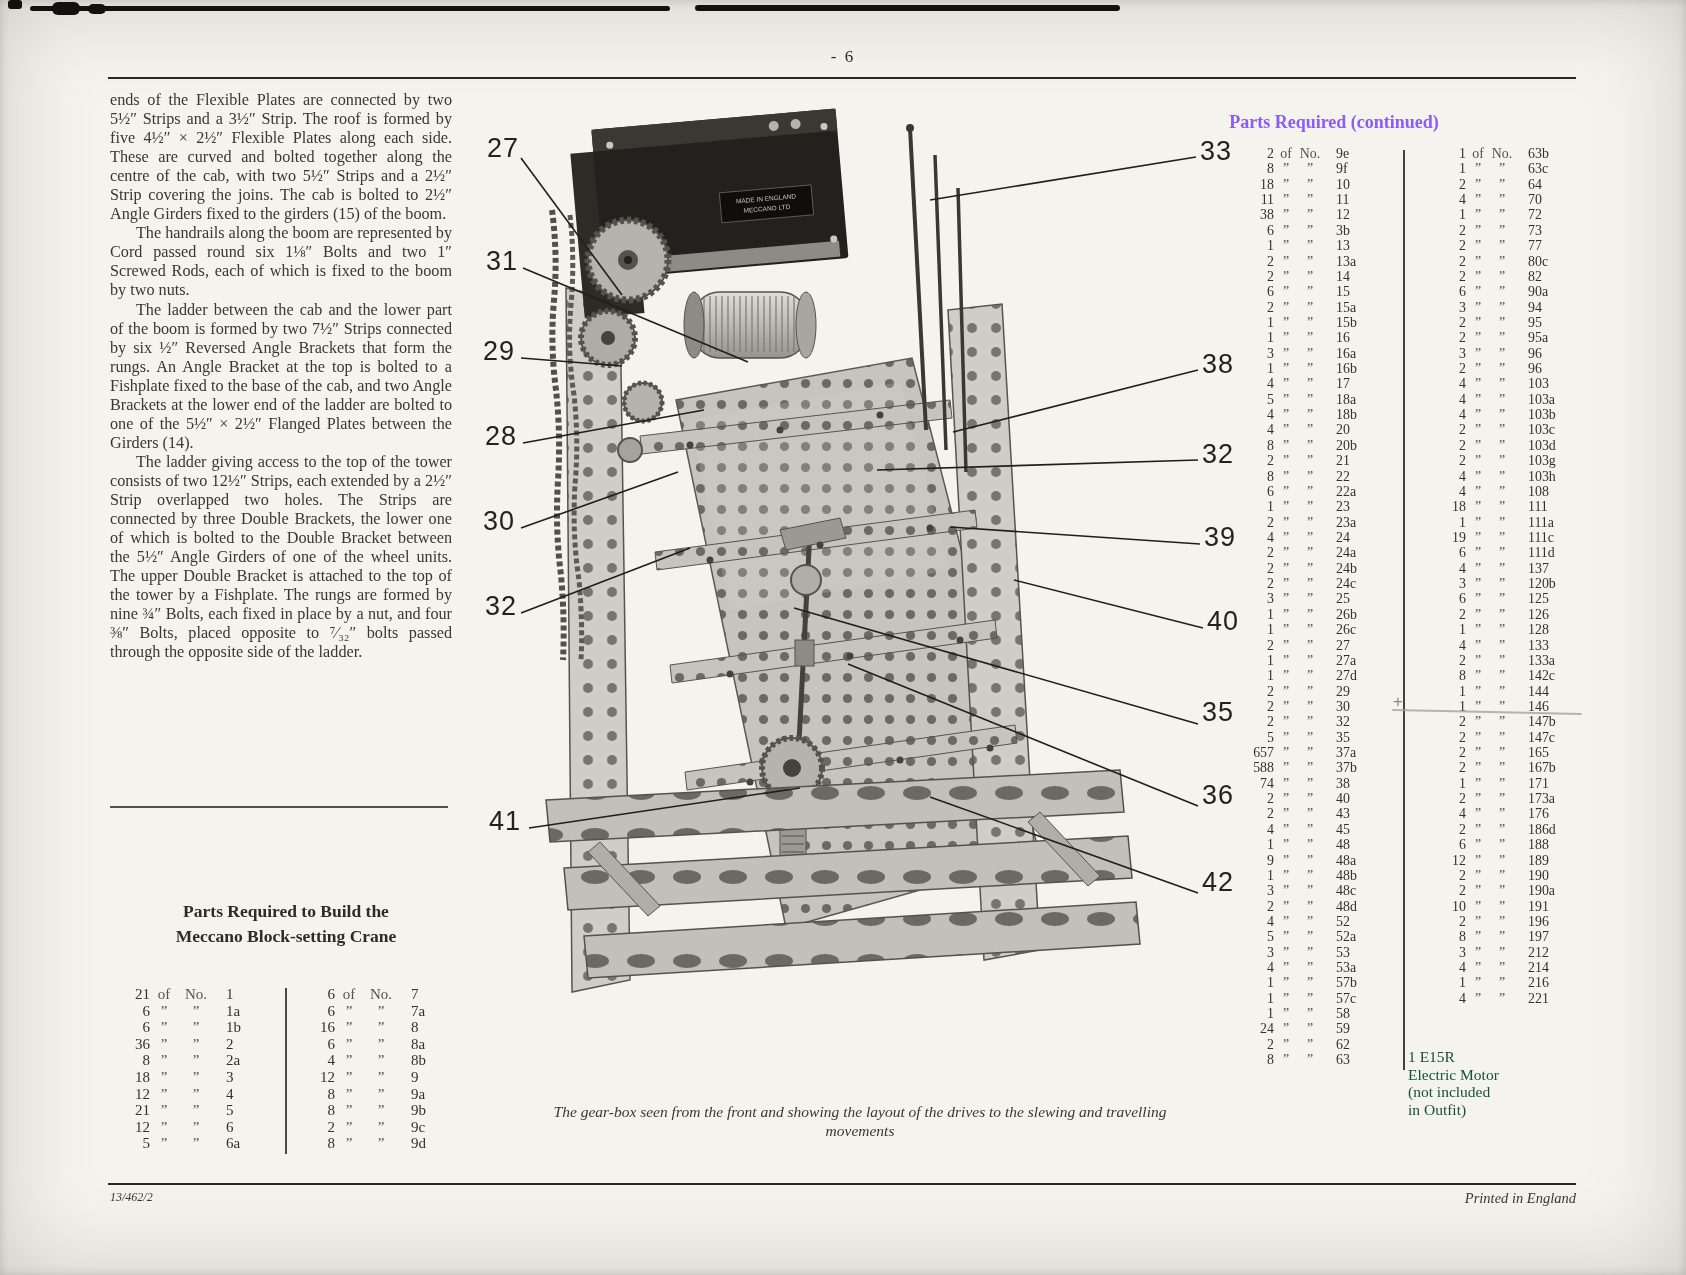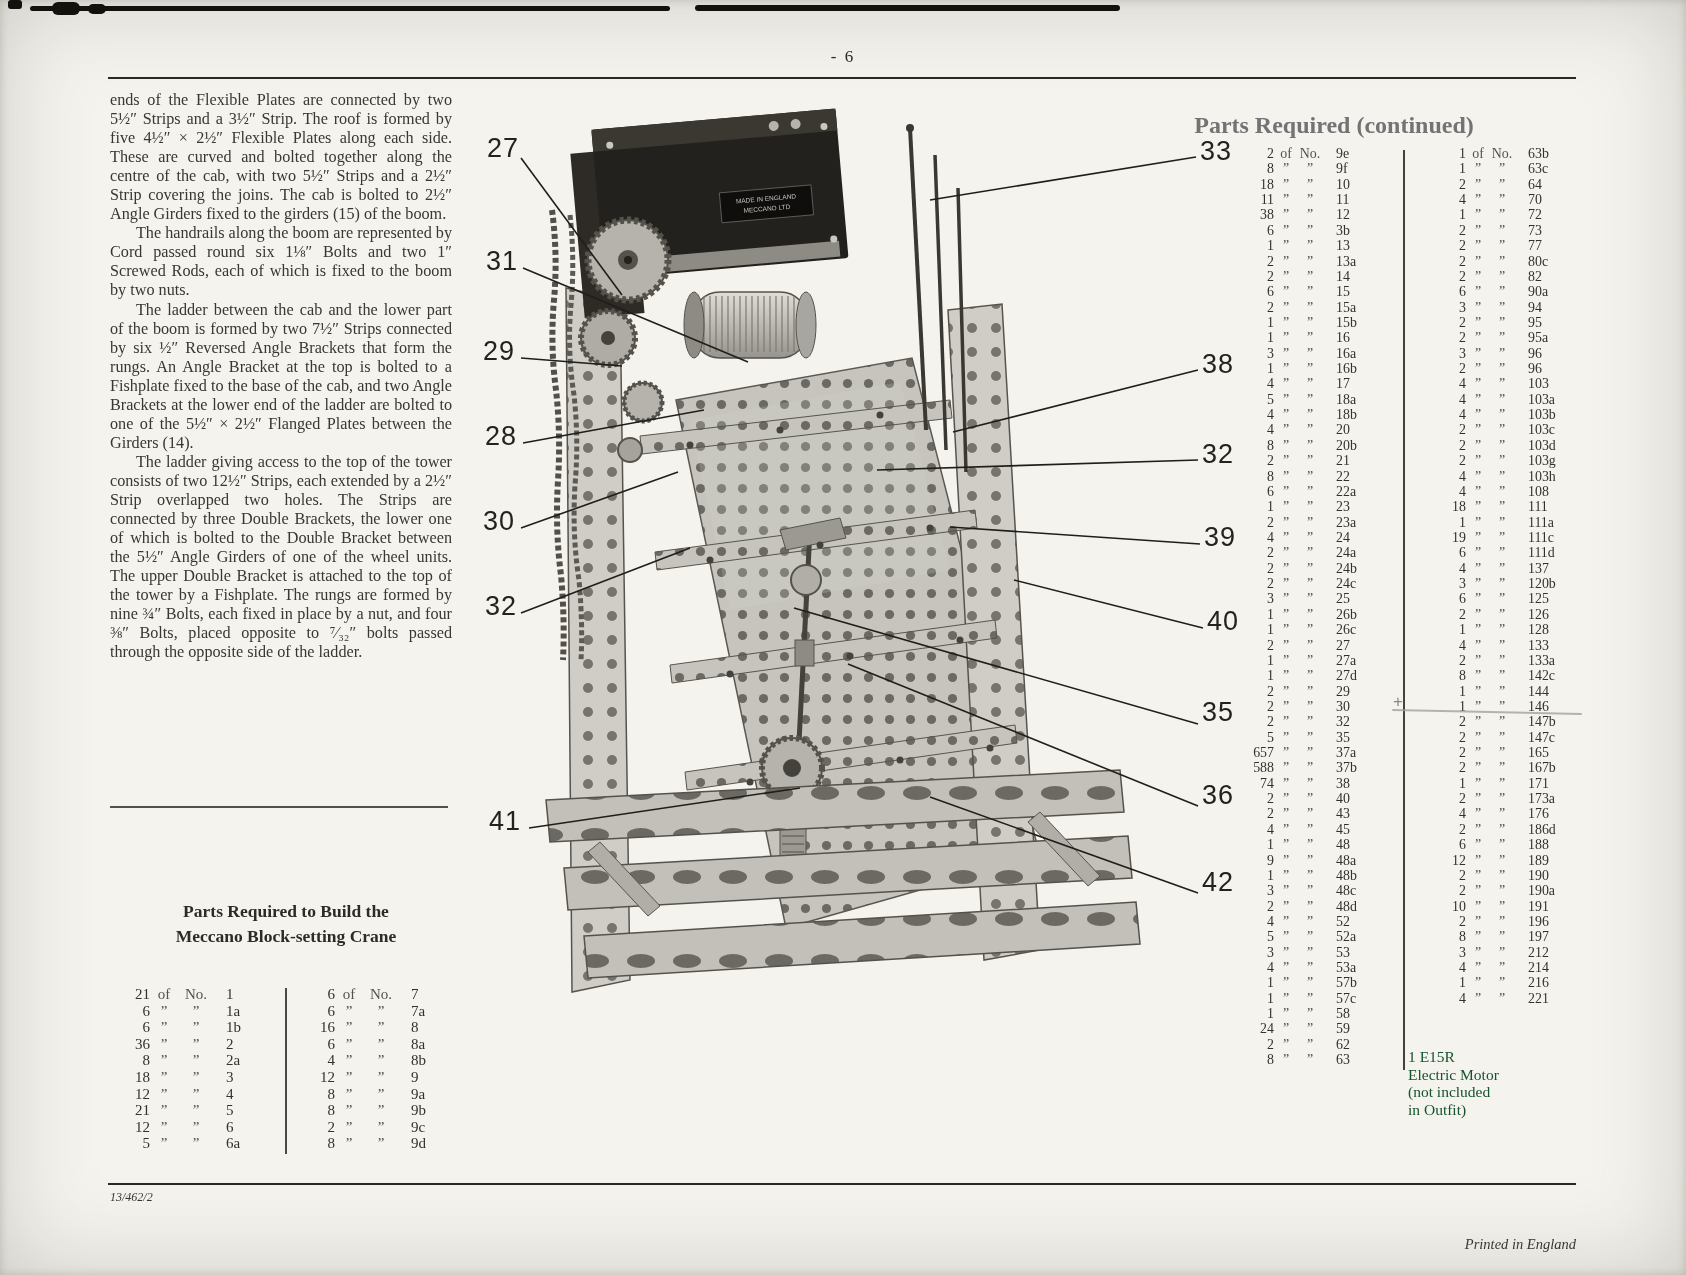--- a/index.html
+++ b/index.html
@@ -39,21 +39,21 @@
   .lp-col{width:168px;}
   .lp-col2{margin-left:18px;}
   .lp-divider{position:absolute;left:285px;top:988px;width:2px;height:166px;background:#4c4943;}
   .lp-col .prow{display:grid;grid-template-columns:40px 28px 36px auto;height:16.6px;font-size:15px;line-height:16.6px;}
 
   .prow .c-q{text-align:right;}
   .prow .c-a,.prow .c-b{text-align:center;color:#55524b;}
   .prow .c-p{padding-left:12px;text-align:left;}
 
   
-  .rp-head{position:absolute;left:1184px;top:112px;width:300px;text-align:center;font-weight:bold;font-size:24px;color:#737373;}
+  .rp-head{position:absolute;left:1184px;top:112px;width:300px;text-align:center;font-weight:bold;font-size:18px;color:#8b5cf6;}
   .rp-col{position:absolute;}
   .rp-col1{left:1210px;top:146px;width:190px;}
   .rp-col2{left:1408px;top:146px;width:175px;}
   .rp-col .prow{display:grid;height:15.37px;font-size:13.9px;line-height:15.2px;}
   .rp-col1 .prow{grid-template-columns:64px 24px 24px auto;}
   .rp-col2 .prow{grid-template-columns:58px 24px 24px auto;}
   .rp-col .c-p{padding-left:14px;}
   .rp-divider{position:absolute;left:1403px;top:150px;width:2px;height:920px;background:#45423c;}
   .motor-note{position:absolute;left:1408px;top:1048px;width:180px;font-size:15.5px;line-height:17.5px;color:#14532d;}
 
@@ -63,21 +63,21 @@
 
   
   .photo{position:absolute;left:480px;top:100px;width:690px;height:920px;}
   .leaders{position:absolute;inset:0;pointer-events:none;}
   .callout{position:absolute;font-family:"Liberation Sans",sans-serif;font-size:27px;color:#23221e;letter-spacing:1px;}
   .caption{position:absolute;left:530px;top:1099px;width:660px;text-align:center;}
   .caption .fig-label{font-size:13.5px;letter-spacing:2px;color:#2e2b26;}
   .caption .fig-text{margin-top:3px;font-style:italic;font-size:15.5px;line-height:19px;color:#3a372f;}
 
   .footer-left{position:absolute;left:110px;top:1190px;font-style:italic;font-size:12px;color:#3a372f;}
-  .footer-right{position:absolute;left:1276px;top:1236px;width:300px;text-align:right;font-style:italic;font-size:14.5px;color:#3a372f;}
+  .footer-right{position:absolute;left:1276px;top:1190px;width:300px;text-align:right;font-style:italic;font-size:14.5px;color:#3a372f;}
 </style>
 </head>
 <body>
 
 <div class="page">
 
   <div class="artifact a1"></div>
   <div class="artifact a2"></div>
   <div class="artifact a3"></div>
   <div class="artifact a4"></div>
@@ -409,20 +409,21 @@
       </div>
       <div class="callout" style="left: 1202px; top: 780px;">
         <span>36</span>
       </div>
       <div class="callout" style="left: 1202px; top: 867px;">
         <span>42</span>
       </div>
     </div>
 
   <div class="caption">
+    <div class="fig-text">The gear-box seen from the front and showing the layout of the drives to the slewing and travelling movements</div>
   </div>
 
   <div class="rp-head">Parts Required (continued)</div>
   <div class="rp-col rp-col1">
 
   <div class="prow">
         <span class="c-q">2</span>
         <span class="c-a">of</span>
         <span class="c-b">No.</span>
         <span class="c-p">9e</span>

